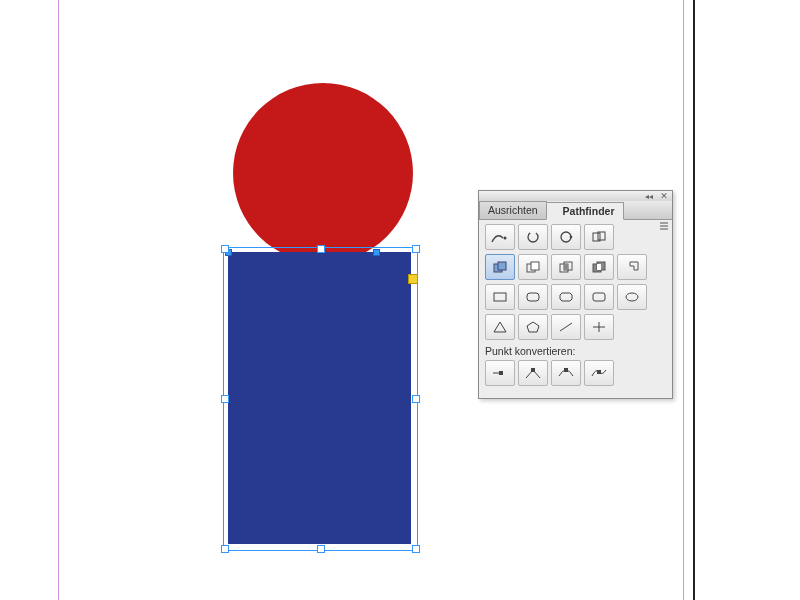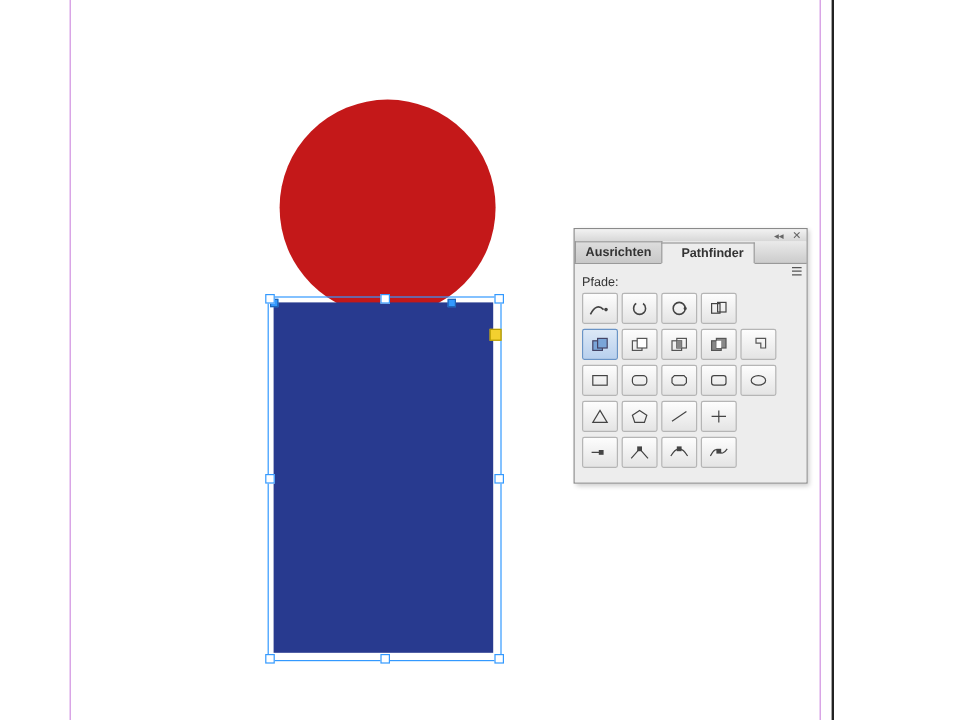--- a/index.html
+++ b/index.html
@@ -17,21 +17,21 @@
     .sel-h-bl { left: -3px; bottom: -3px; } .sel-h-bm { left: 50%; bottom: -3px; margin-left: -4px; } .sel-h-br { right: -3px; bottom: -3px; }
     .corner-anchor { position: absolute; width: 5px; height: 5px; background: #3399ff; border: 1px solid #2066b8; }
     .yellow-handle { position: absolute; width: 8px; height: 8px; background: #f3d02f; border: 1px solid #b59a00; left: 408px; top: 274px; }
 
     
     .panel { position: absolute; left: 478px; top: 190px; width: 193px; background: #e2e2e2; border: 1px solid #8a8a8a; box-shadow: 2px 2px 4px rgba(0,0,0,0.2); font-size: 11px; color: #333; }
     .panel-header { height: 10px; background: linear-gradient(#f2f2f2,#d7d7d7); display:flex; justify-content:flex-end; align-items:center; padding: 0 3px; }
     .panel-x { width: 10px; height: 10px; display:flex; align-items:center; justify-content:center; font-size:9px; line-height:1; cursor:pointer; color:#666; }
     .panel-collapse { width: 12px; text-align:center; font-size:8px; cursor:pointer; color:#666; margin-right:4px; }
     .tabs { display:flex; background: linear-gradient(#eaeaea,#ccc); height:18px; border-bottom:1px solid #999; }
-    .tab { padding: 2px 8px; border: 1px solid #999; border-bottom:none; margin-right:-1px; background:linear-gradient(#ddd,#c8c8c8); cursor:pointer; font-size:10.5px;font-weight:bold; }
+    .tab { padding: 2px 8px; border: 1px solid #999; border-bottom:none; margin-right:-1px; background:linear-gradient(#ddd,#c8c8c8); cursor:pointer; font-size:10.5px; }
     .tab.active { background: #ededed; border-bottom:1px solid #ededed; position:relative; top:1px; font-weight:bold;padding-left:16px; }
     .panel-body { padding: 4px 6px 8px; background:#ededed; }
     .section-label { font-size: 10.5px; margin: 5px 0 3px; }
     .icon-row { display:flex; gap:3px; flex-wrap:wrap; margin-bottom:4px; }
     .icon-btn { width:28px; height:24px; border:1px solid #b5b5b5; background:linear-gradient(#fdfdfd,#e4e4e4); display:flex; align-items:center; justify-content:center; cursor:pointer; border-radius:2px; }
     .icon-btn.selected { background:linear-gradient(#dce8f6,#b8d0ee); border-color:#6a94c6; }
     svg { display:block; }
     .flyout { position:absolute; right:3px; top:30px; width:10px; height:10px; cursor:pointer; }
   </style>
 </head>
@@ -68,21 +68,20 @@
   <div class="tabs">
     <div class="tab">Ausrichten</div>
     <div class="tab active">Pathfinder</div>
   </div>
   <div class="flyout">
     <svg width="10" height="10">
         <path d="M1 2h8M1 5h8M1 8h8" stroke="#555" stroke-width="1"></path>
       </svg>
   </div>
   <div class="panel-body">
-    <div class="section-label">Pfade:</div>
     <div class="icon-row">
       <div class="icon-btn">
           <svg width="18" height="14">
             <path d="M1 12 Q6 2 12 8" stroke="#444" fill="none" stroke-width="1.4"></path>
             <circle cx="14" cy="8" r="1.5" fill="#444"></circle>
           </svg>
         </div>
       <div class="icon-btn">
           <svg width="18" height="14">
             <circle cx="9" cy="7" r="5" stroke="#444" fill="none" stroke-width="1.3" stroke-dasharray="20 6"></circle>
@@ -180,20 +179,21 @@
           </svg>
         </div>
       <div class="icon-btn">
           <svg width="18" height="14">
             <line x1="3" y1="7" x2="15" y2="7" stroke="#444"></line>
             <line x1="9" y1="2" x2="9" y2="12" stroke="#444"></line>
           </svg>
         </div>
     </div>
 
+    <div class="section-label">Punkt konvertieren:</div>
     <div class="icon-row">
       <div class="icon-btn">
           <svg width="18" height="14">
             <line x1="2" y1="7" x2="9" y2="7" stroke="#444"></line>
             <rect x="8" y="5" width="4" height="4" fill="#444"></rect>
           </svg>
         </div>
       <div class="icon-btn">
           <svg width="18" height="14">
             <path d="M2 12 L9 4 L16 12" stroke="#444" fill="none"></path>

